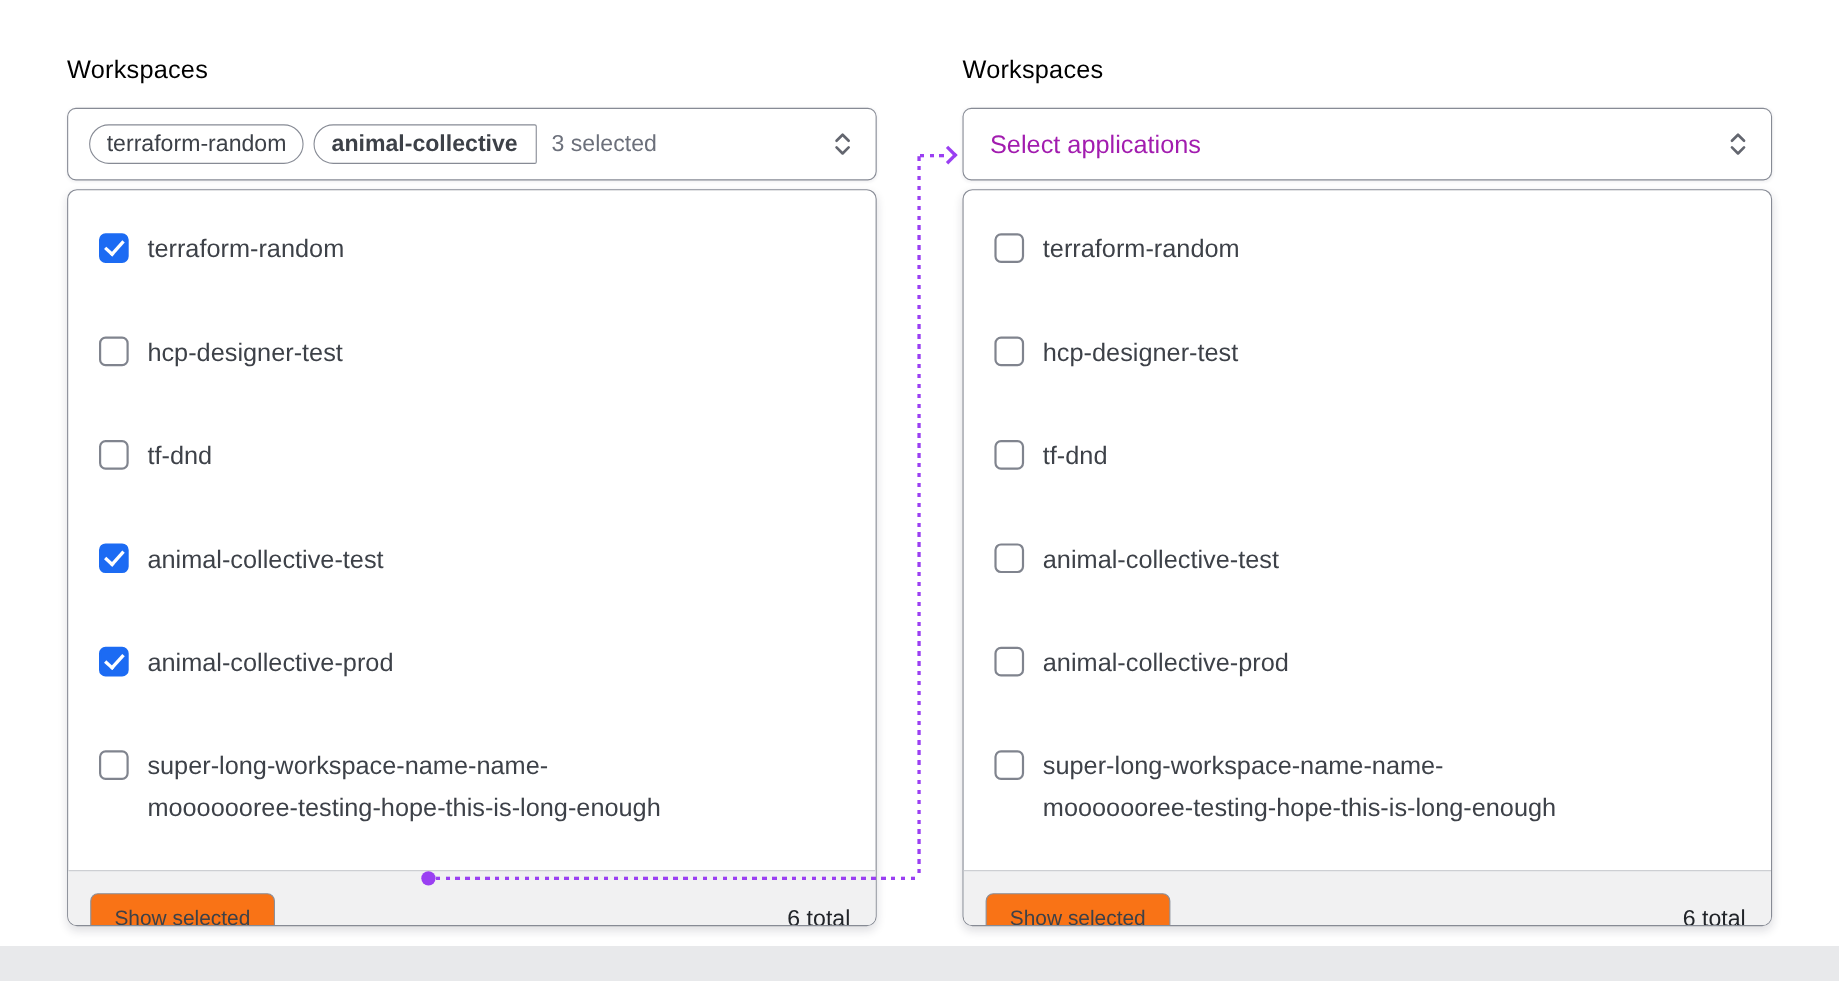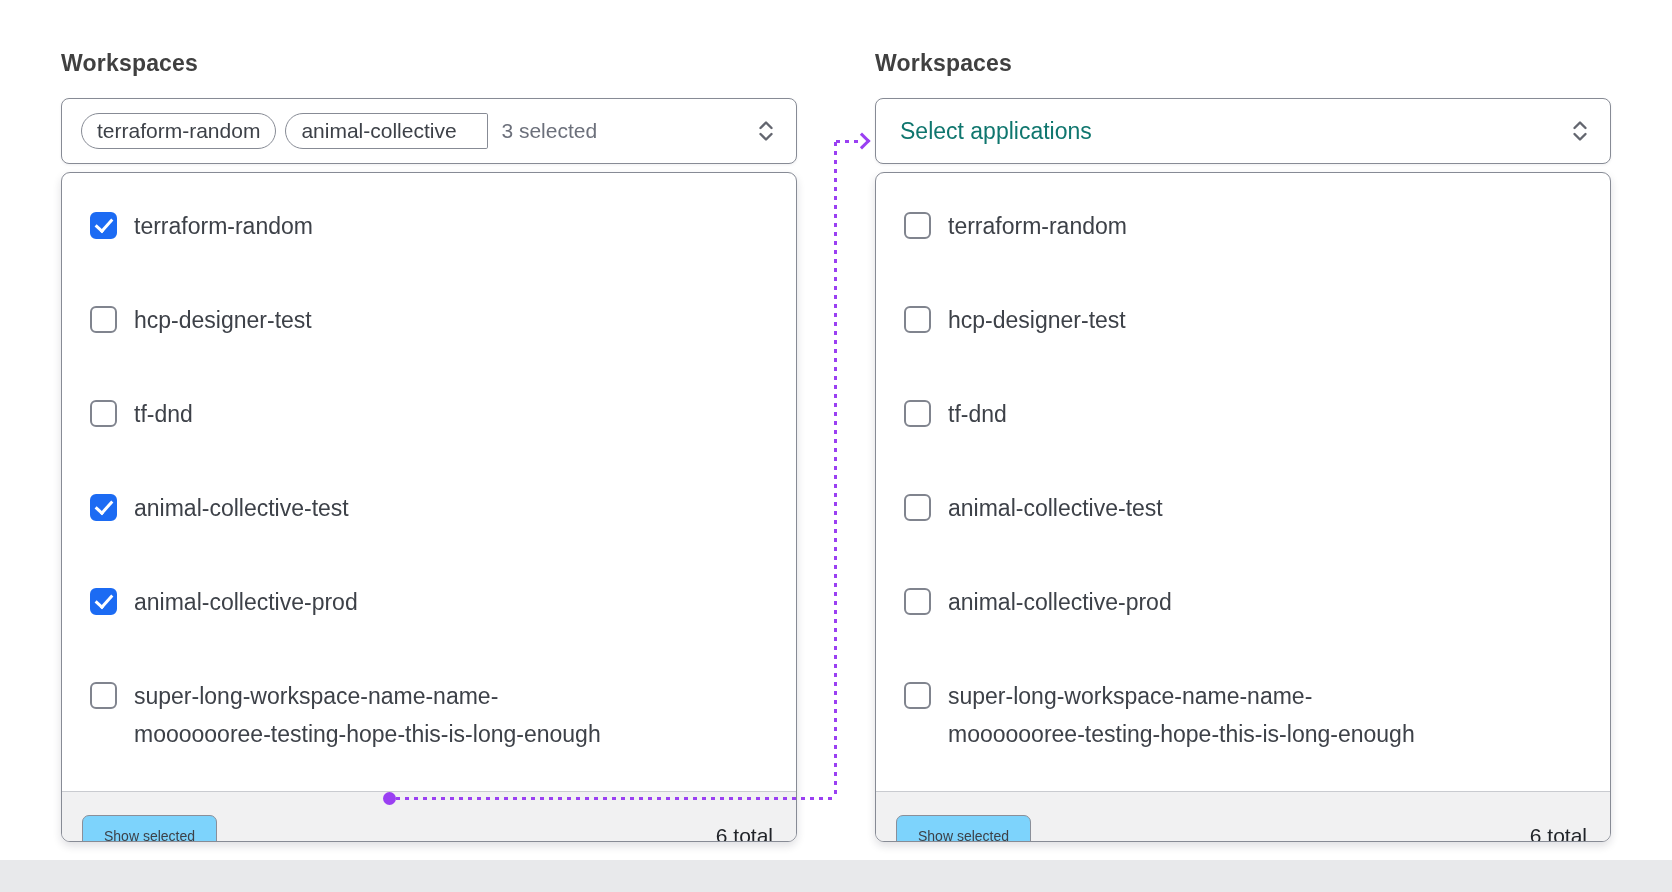--- a/index.html
+++ b/index.html
@@ -9,42 +9,43 @@
     background: #ffffff;
     font-family: "Liberation Sans", sans-serif;
     overflow: hidden;
   }
 
   .panel { position: absolute; top: 50px; width: 736px; }
   #panel-left  { left: 61px; }
   #panel-right { left: 875px; }
 
   .field-label {
-    font-size: 23px; font-weight: 700; color: #404040; letter-spacing: .2px;
+    font-size: 23px; font-weight: 400; color: #000000; letter-spacing: .2px;
   }
 
   .trigger {
     margin-top: 21px; height: 66px; background: #fff;
     border: 1.5px solid #878b95; border-radius: 8px;
     display: flex; align-items: center;
     padding: 0 58px 0 19px; position: relative;
     box-shadow: 0 1px 3px rgba(30,30,50,.07);
   }
   .tag {
     border: 1.5px solid #878b95; border-radius: 20px;
     padding: 5px 15px; font-size: 21px; color: #3d4148;
     white-space: nowrap; flex: none; background: #fff;
   }
   .tag + .tag { margin-left: 9px; }
   .tag.clipped {
     width: 203px; overflow: hidden; padding-right: 0;
     border-radius: 20px 2px 2px 20px;
+    font-weight: bold;
   }
   .summary { margin-left: 13px; font-size: 21px; color: #6c707b; white-space: nowrap; text-align: right; }
-  .placeholder { font-size: 23px; color: #0f766e; margin-left: 5px; }
+  .placeholder { font-size: 23px; color: #a21caf; margin-left: 5px; }
   .caret { position: absolute; right: 19px; top: 50%; transform: translateY(-50%); width: 22px; height: 24px; }
   .caret svg { display: block; }
 
   .listbox {
     margin-top: 8px; height: 670px; background: #fff;
     border: 1.5px solid #878b95; border-radius: 9px;
     box-shadow: 0 4px 9px rgba(30,30,50,.14);
     display: flex; flex-direction: column; overflow: hidden;
   }
   .options { flex: 1; padding: 6px 24px 10px 20px; }
@@ -60,22 +61,22 @@
     transform: rotate(42deg); margin: 1px auto 0;
   }
   .option-label { font-size: 23px; color: #3d4148; line-height: 38px; }
 
   .listbox-footer {
     height: 89px; background: #f1f1f2; border-top: 1.5px solid #c9cbd0;
     display: flex; align-items: center; gap: 13px; padding: 0 23px 0 20px;
     flex: none;
   }
   .btn {
-    font-family: inherit; background: #7dd3fc; border: 1.5px solid #8b8f99;
-    border-radius: 7px; padding: 12px 21px; font-size: 14px; color: #3d4148;
+    font-family: inherit; background: #f97316; border: 1.5px solid #8b8f99;
+    border-radius: 7px; padding: 12px 21px; font-size: 19px; color: #3d4148;
     cursor: pointer; white-space: nowrap;
   }
   .total { margin-left: auto; font-size: 21px; color: #212429; }
 
   
   .connector { position: absolute; left: 0; top: 0; width: 100%; height: 100%; pointer-events: none; z-index: 5; }
   .connector .dot {
     position: absolute; left: 383px; top: 792px; width: 13px; height: 13px;
     border-radius: 50%; background: #9a3ff2;
   }

